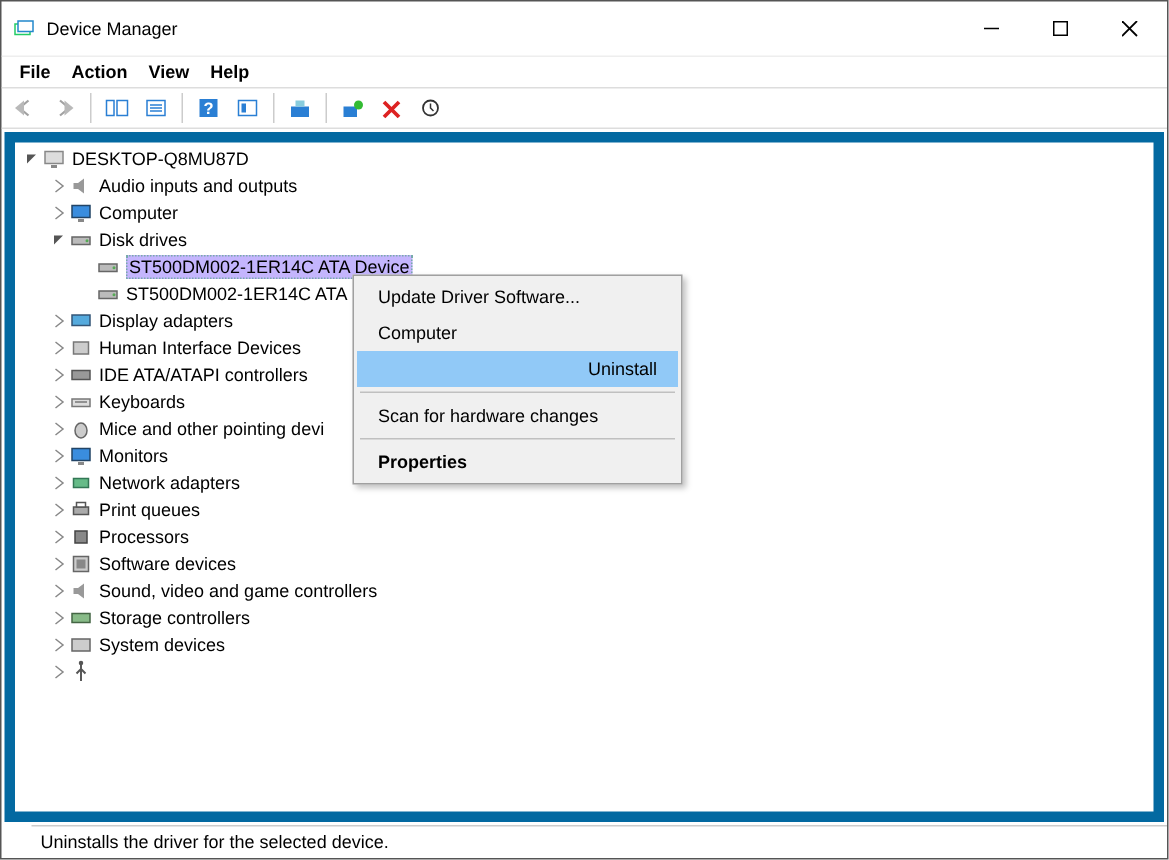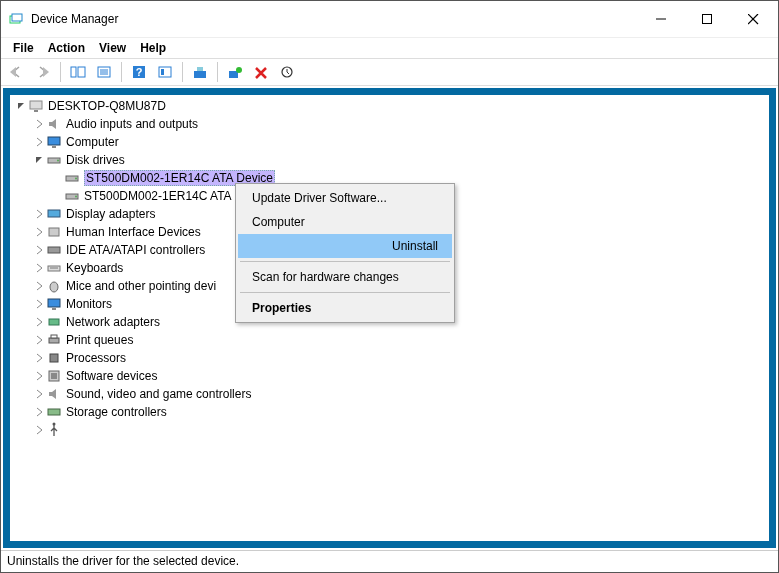--- a/index.html
+++ b/index.html
@@ -94,20 +94,21 @@
     font-size: 12px;
   }
   .ctxmenu .mitem.hover { background:#91c9f7;text-align:right; }
   .ctxmenu .msep { height:1px; background:#c0c0c0; margin:3px 2px;}
   .ctxmenu .bold { font-weight:bold;}
   .statusbar {
     border-top:1px solid #ccc;
     padding: 3px 6px;
     font-size:12px;
     height: 22px;
+    margin-left: 20px;
   }
   svg { display:block; }
 </style>
 </head>
 <body>
 
 <div class="titlebar">
   <span class="icon">
     <svg width="16" height="16" viewBox="0 0 16 16">
         <rect x="1" y="5" width="10" height="7" fill="#fff" stroke="#2c6" stroke-width="1"></rect>
@@ -458,20 +459,33 @@
         </svg>
       </span>
     <span class="node-icon">
         <svg width="16" height="16">
           <rect x="2" y="5" width="12" height="6" fill="#8b8" stroke="#464"></rect>
         </svg>
       </span>
     <span class="label">Storage controllers</span>
   </div>
 
+  <div class="row indent1">
+    <span class="arrow">
+        <svg width="10" height="10">
+          <path d="M3 1 L8 5 L3 9" fill="none" stroke="#888"></path>
+        </svg>
+      </span>
+    <span class="node-icon">
+        <svg width="16" height="16">
+          <rect x="2" y="4" width="12" height="8" fill="#ccc" stroke="#666"></rect>
+        </svg>
+      </span>
+    <span class="label">System devices</span>
+  </div>
 
   <div class="row indent1">
     <span class="arrow">
         <svg width="10" height="10">
           <path d="M3 1 L8 5 L3 9" fill="none" stroke="#888"></path>
         </svg>
       </span>
     <span class="node-icon">
         <svg width="16" height="16">
           <path d="M8 2 L8 14 M8 6 L5 9 M8 6 L11 9" fill="none" stroke="#555" stroke-width="1.3"></path>

